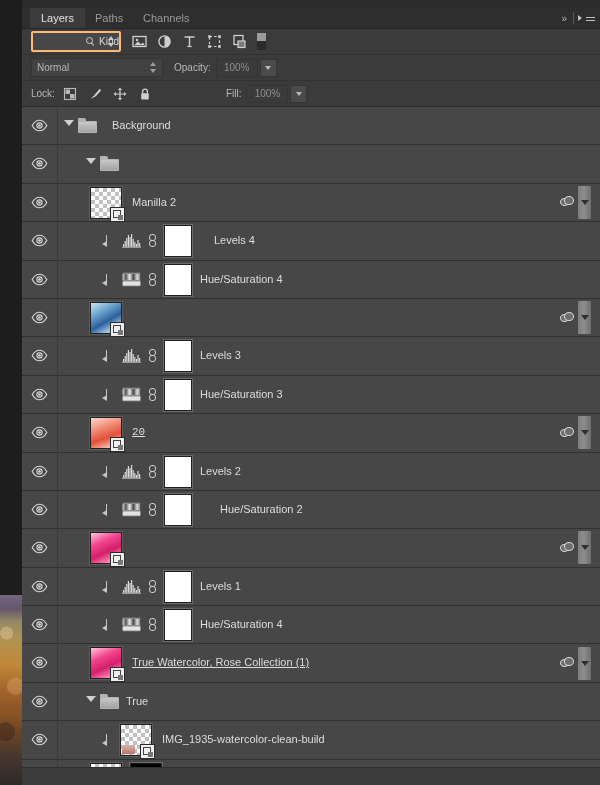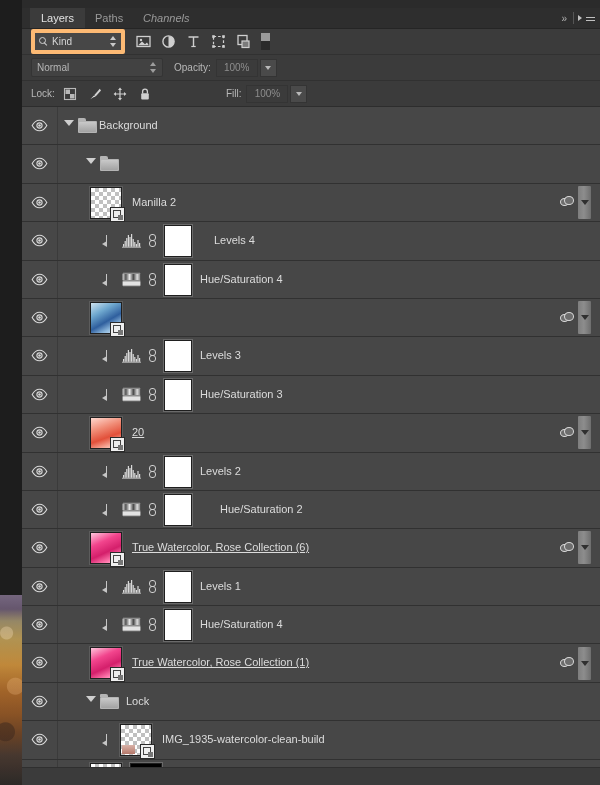--- a/index.html
+++ b/index.html
@@ -40,22 +40,22 @@
   .pmenu i{position:absolute;right:3px;height:1px;background:#c0c0c0;display:block;}
   .pmenu i:nth-child(1){top:1px;width:9px;}
   .pmenu i:nth-child(2){top:4px;width:9px;}
   .pmenu i:nth-child(3){top:7px;width:9px;}
   .pmenu b{position:absolute;left:0;top:2px;width:0;height:0;
     border-left:4px solid #c0c0c0;border-top:3px solid transparent;border-bottom:3px solid transparent;}
 
   
   .filterrow{position:absolute;left:0;top:29px;width:578px;height:25px;background:#3b3b3b;
     border-bottom:1px solid #313131;display:flex;align-items:center;padding-left:9px;}
-  .kindsel{width:86px;height:17px;background:#474747;border:4px solid #fdba74;border-radius:2px;
-    display:flex;align-items:center;position:relative;}
+  .kindsel{width:86px;height:17px;background:#474747;border:2px solid #fdba74;border-radius:2px;
+    display:flex;align-items:center;position:relative;justify-content:flex-end;}
   .kindsel .mag{margin-left:4px;width:9px;height:9px;position:relative;}
   .kindsel .mag:before{content:"";position:absolute;left:0;top:0;width:5px;height:5px;
     border:1.2px solid #cfcfcf;border-radius:50%;}
   .kindsel .mag:after{content:"";position:absolute;left:5px;top:5px;width:4px;height:1.2px;
     background:#cfcfcf;transform:rotate(45deg);transform-origin:left center;}
   .kindsel .ktxt{font-size:10px;color:#d6d6d6;margin-left:4px;}
   .kindsel .spin{position:absolute;right:4px;top:3px;width:7px;height:11px;}
   .kindsel .spin u,.kindsel .spin s{position:absolute;left:0;width:0;height:0;border-left:3.5px solid transparent;border-right:3.5px solid transparent;}
   .kindsel .spin u{top:0;border-bottom:4px solid #c9c9c9;}
   .kindsel .spin s{bottom:0;border-top:4px solid #c9c9c9;}
@@ -154,21 +154,21 @@
     <div class="canvas-photo"></div>
   </div>
 
   <div class="panel">
 
     <div class="topbar"></div>
 
     <div class="tabstrip">
       <div class="tab active" style="left:8px;">Layers</div>
       <div class="tab" style="left:62px;">Paths</div>
-      <div class="tab" style="left:110px;font-style:italic;">Channels</div>
+      <div class="tab" style="left:110px;">Channels</div>
       <div class="tabtools">
         <span class="chev">»</span>
         <span class="tabsep"></span>
         <span class="pmenu">
             <b></b>
             <i></i>
             <i></i>
             <i></i>
           </span>
       </div>
@@ -285,21 +285,21 @@
               <circle cx="8.5" cy="6.5" r="2.6" fill="none" stroke="#d8d8d8" stroke-width="1.1"></circle>
               <circle cx="8.5" cy="6.5" r="1.3" fill="#d8d8d8"></circle>
             </svg></span>
           <span class="eyesep"></span>
           <div class="rowbody">
             <span class="disc" style="left:6px;"></span>
             <span class="folder" style="left:20px;">
               <span class="ft"></span>
               <span class="fb"></span>
             </span>
-            <span class="name" style="left:29px;padding-left:12px;">Background</span>
+            <span class="name" style="left:42px;padding-left:12px;">Background</span>
           </div>
         </div>
         <div class="row">
           <span class="eye"><svg width="17" height="13" viewBox="0 0 17 13">
               <path d="M8.5 1.2 C4 1.2 1.2 6.5 1.2 6.5 C1.2 6.5 4 11.8 8.5 11.8 C13 11.8 15.8 6.5 15.8 6.5 C15.8 6.5 13 1.2 8.5 1.2 Z" fill="none" stroke="#d8d8d8" stroke-width="1.1"></path>
               <circle cx="8.5" cy="6.5" r="2.6" fill="none" stroke="#d8d8d8" stroke-width="1.1"></circle>
               <circle cx="8.5" cy="6.5" r="1.3" fill="#d8d8d8"></circle>
             </svg></span>
           <span class="eyesep"></span>
           <div class="rowbody">
@@ -477,21 +477,21 @@
           <span class="eye"><svg width="17" height="13" viewBox="0 0 17 13">
               <path d="M8.5 1.2 C4 1.2 1.2 6.5 1.2 6.5 C1.2 6.5 4 11.8 8.5 11.8 C13 11.8 15.8 6.5 15.8 6.5 C15.8 6.5 13 1.2 8.5 1.2 Z" fill="none" stroke="#d8d8d8" stroke-width="1.1"></path>
               <circle cx="8.5" cy="6.5" r="2.6" fill="none" stroke="#d8d8d8" stroke-width="1.1"></circle>
               <circle cx="8.5" cy="6.5" r="1.3" fill="#d8d8d8"></circle>
             </svg></span>
           <span class="eyesep"></span>
           <div class="rowbody">
             <span class="thumb" style="left:32px;background:linear-gradient(160deg,#ffd9d0 0%,#f08a74 35%,#e2503a 62%,#f6a493 82%,#ffe3da 100%);">
               <span class="so-badge"></span>
             </span>
-            <span class="name under" style="left:74px;">20</span>
+            <span class="name under" style="left:74px;font-family:Liberation Mono, monospace;">20</span>
             <div class="fxzone">
               <span class="fxico">
                 <i></i>
                 <u></u>
               </span>
               <span class="expbar">
                 <b></b>
               </span>
             </div>
           </div>
@@ -558,21 +558,20 @@
           <span class="eye"><svg width="17" height="13" viewBox="0 0 17 13">
               <path d="M8.5 1.2 C4 1.2 1.2 6.5 1.2 6.5 C1.2 6.5 4 11.8 8.5 11.8 C13 11.8 15.8 6.5 15.8 6.5 C15.8 6.5 13 1.2 8.5 1.2 Z" fill="none" stroke="#d8d8d8" stroke-width="1.1"></path>
               <circle cx="8.5" cy="6.5" r="2.6" fill="none" stroke="#d8d8d8" stroke-width="1.1"></circle>
               <circle cx="8.5" cy="6.5" r="1.3" fill="#d8d8d8"></circle>
             </svg></span>
           <span class="eyesep"></span>
           <div class="rowbody">
             <span class="thumb" style="left:32px;background:linear-gradient(155deg,#ffc7dd 0%,#f2458d 32%,#d41f6b 60%,#ff79ad 82%,#ffd5e4 100%);">
               <span class="so-badge"></span>
             </span>
-            <span class="name under" style="left:74px;">True Watercolor, Rose Collection (6)</span>
             <div class="fxzone">
               <span class="fxico">
                 <i></i>
                 <u></u>
               </span>
               <span class="expbar">
                 <b></b>
               </span>
             </div>
           </div>
@@ -664,21 +663,21 @@
               <circle cx="8.5" cy="6.5" r="2.6" fill="none" stroke="#d8d8d8" stroke-width="1.1"></circle>
               <circle cx="8.5" cy="6.5" r="1.3" fill="#d8d8d8"></circle>
             </svg></span>
           <span class="eyesep"></span>
           <div class="rowbody">
             <span class="disc" style="left:28px;"></span>
             <span class="folder" style="left:42px;">
               <span class="ft"></span>
               <span class="fb"></span>
             </span>
-            <span class="name" style="left:68px;">Lock</span>
+            <span class="name" style="left:68px;">True</span>
           </div>
         </div>
         <div class="row">
           <span class="eye"><svg width="17" height="13" viewBox="0 0 17 13">
               <path d="M8.5 1.2 C4 1.2 1.2 6.5 1.2 6.5 C1.2 6.5 4 11.8 8.5 11.8 C13 11.8 15.8 6.5 15.8 6.5 C15.8 6.5 13 1.2 8.5 1.2 Z" fill="none" stroke="#d8d8d8" stroke-width="1.1"></path>
               <circle cx="8.5" cy="6.5" r="2.6" fill="none" stroke="#d8d8d8" stroke-width="1.1"></circle>
               <circle cx="8.5" cy="6.5" r="1.3" fill="#d8d8d8"></circle>
             </svg></span>
           <span class="eyesep"></span>
           <div class="rowbody">

